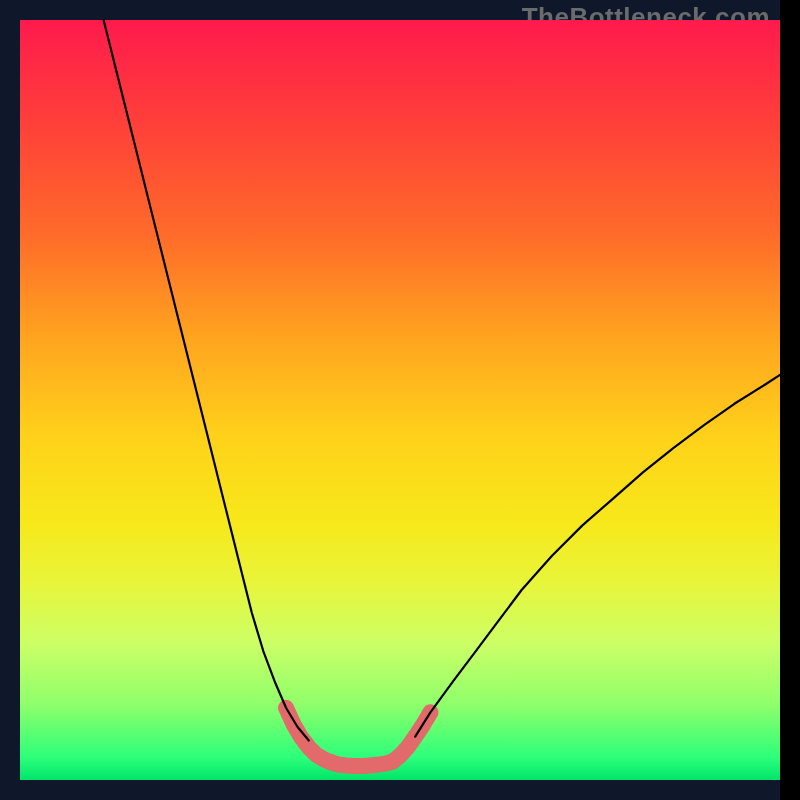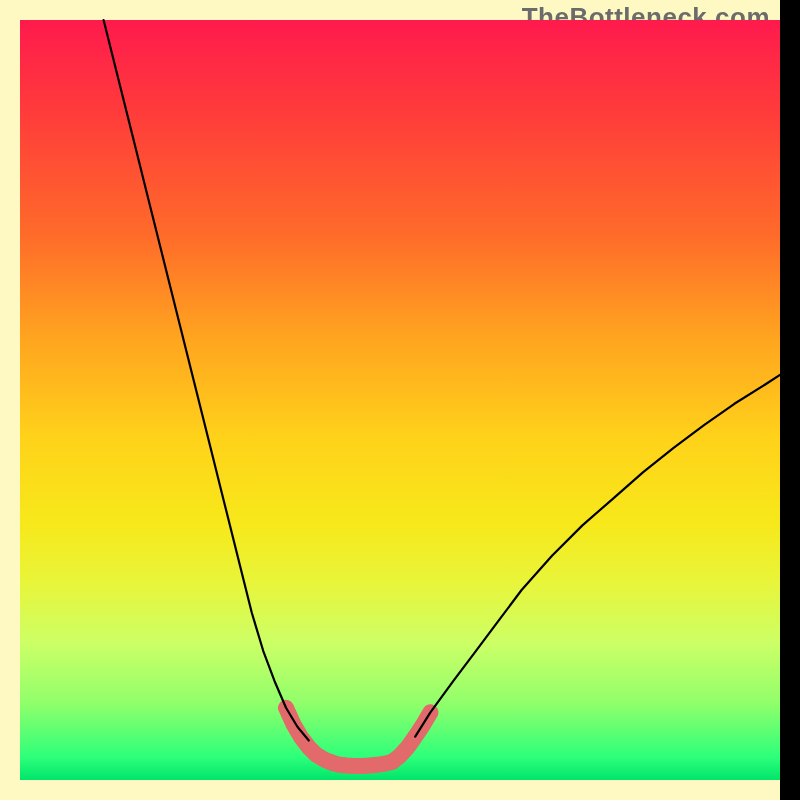--- a/index.html
+++ b/index.html
@@ -9,21 +9,21 @@
     height: 800px;
     background: #000;
     overflow: hidden;
   }
   .frame {
     position: absolute;
     left: 0;
     top: 0;
     width: 780px;
     height: 800px;
-    background: #fef9c3;
+    background: #0f172a;
   }
   .plot {
     position: absolute;
     left: 20px;
     top: 20px;
     width: 760px;
     height: 760px;
     background: linear-gradient(to bottom,
       #ff1a4d 0%,
       #ff3b3b 12%,

